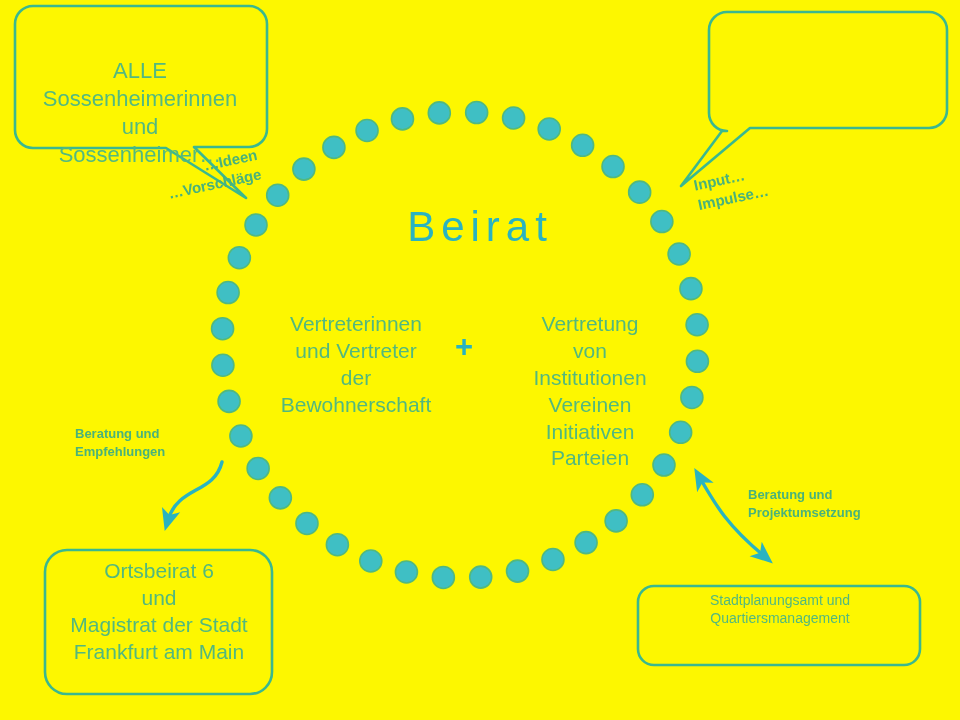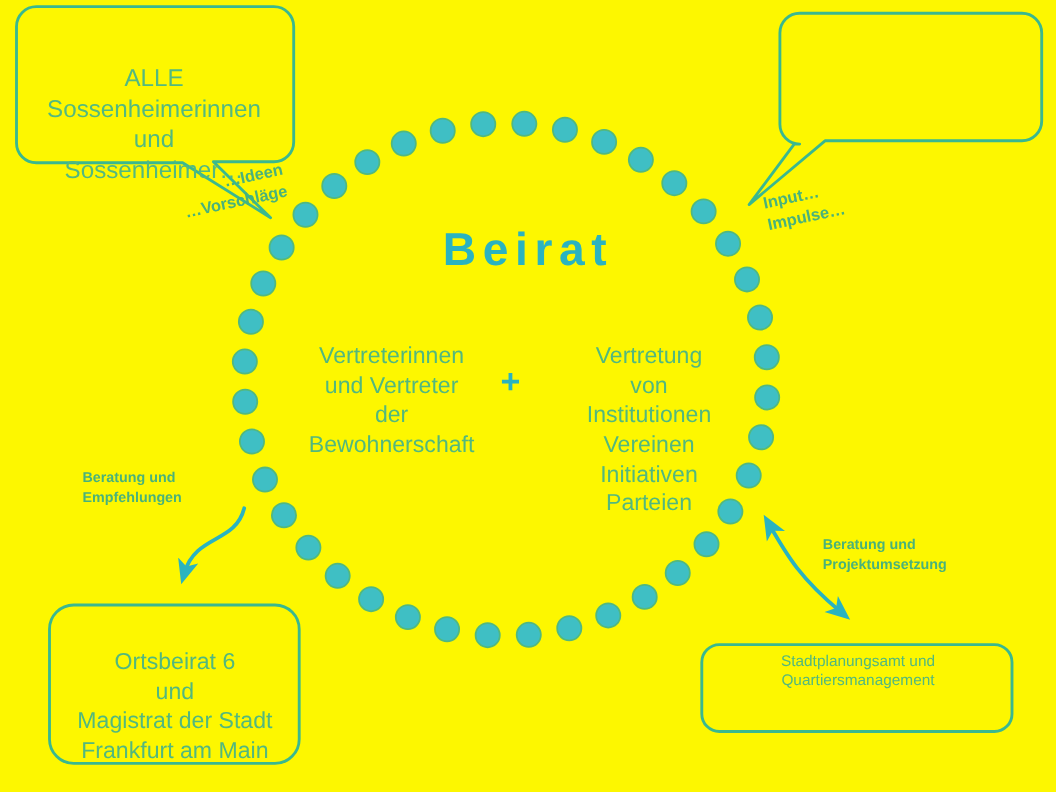--- a/index.html
+++ b/index.html
@@ -33,29 +33,29 @@
 
   .bubble-text {
     font-size: 22px;
     color: #53b97f;
     margin-top: 39px;
   }
 
   #bubble-left-text  { left: 18px;  top: 18px;  width: 244px; }
   #bubble-right-text { left: 718px; top: 26px;  width: 232px; }
 
-  #box-left-text  { left: 48px;  top: 558px; width: 222px; font-size: 21px; margin-top: 31px; }
+  #box-left-text  { left: 48px;  top: 558px; width: 222px; font-size: 21px; }
   #box-right-text { left: 642px; top: 592px; width: 276px; font-size: 14px; }
 
   #beirat-title {
     left: 300px;
     top: 200px;
     width: 360px;
     font-size: 42px;
-    font-weight: bold;
+    font-weight: normal;
     letter-spacing: 6px;
     color: #2ab3c0;
   }
 
   #col-left {
     left: 258px;
     top: 311px;
     width: 196px;
     font-size: 21px;
     color: #52b87e;

